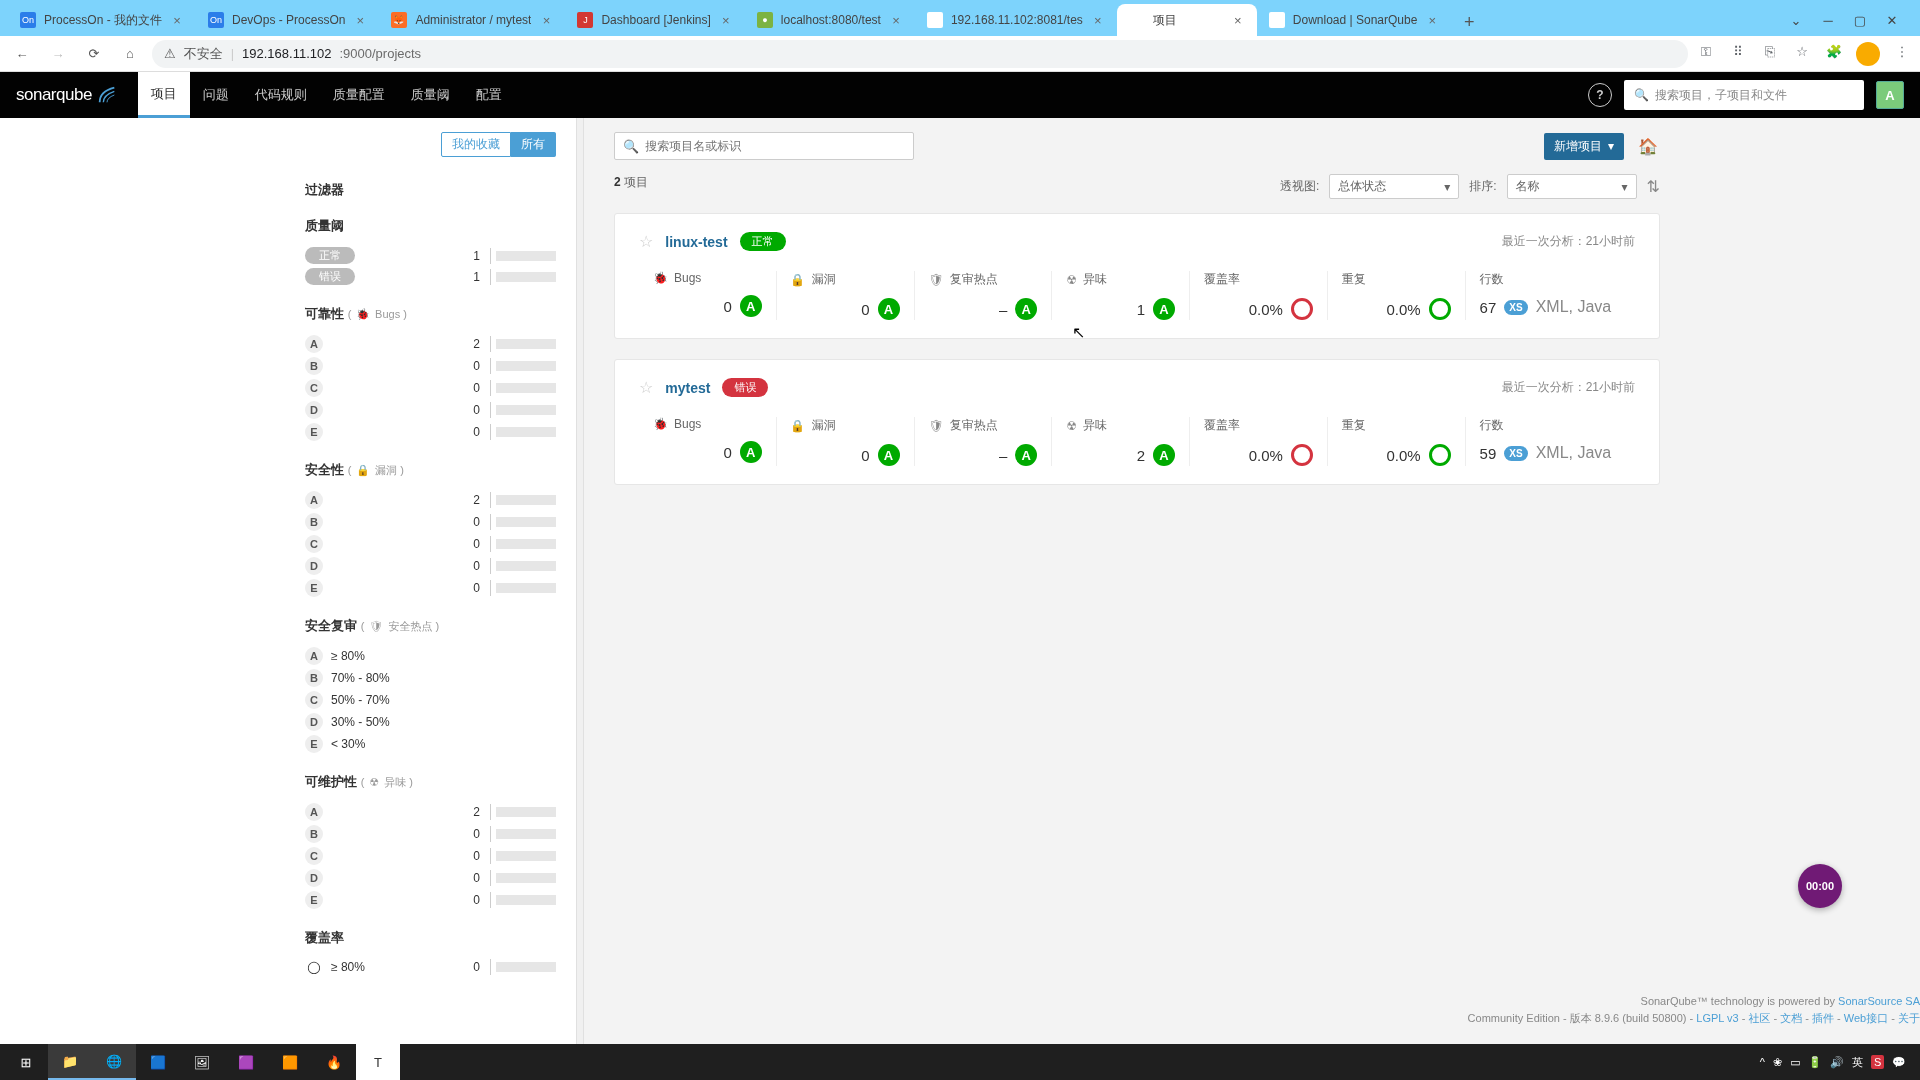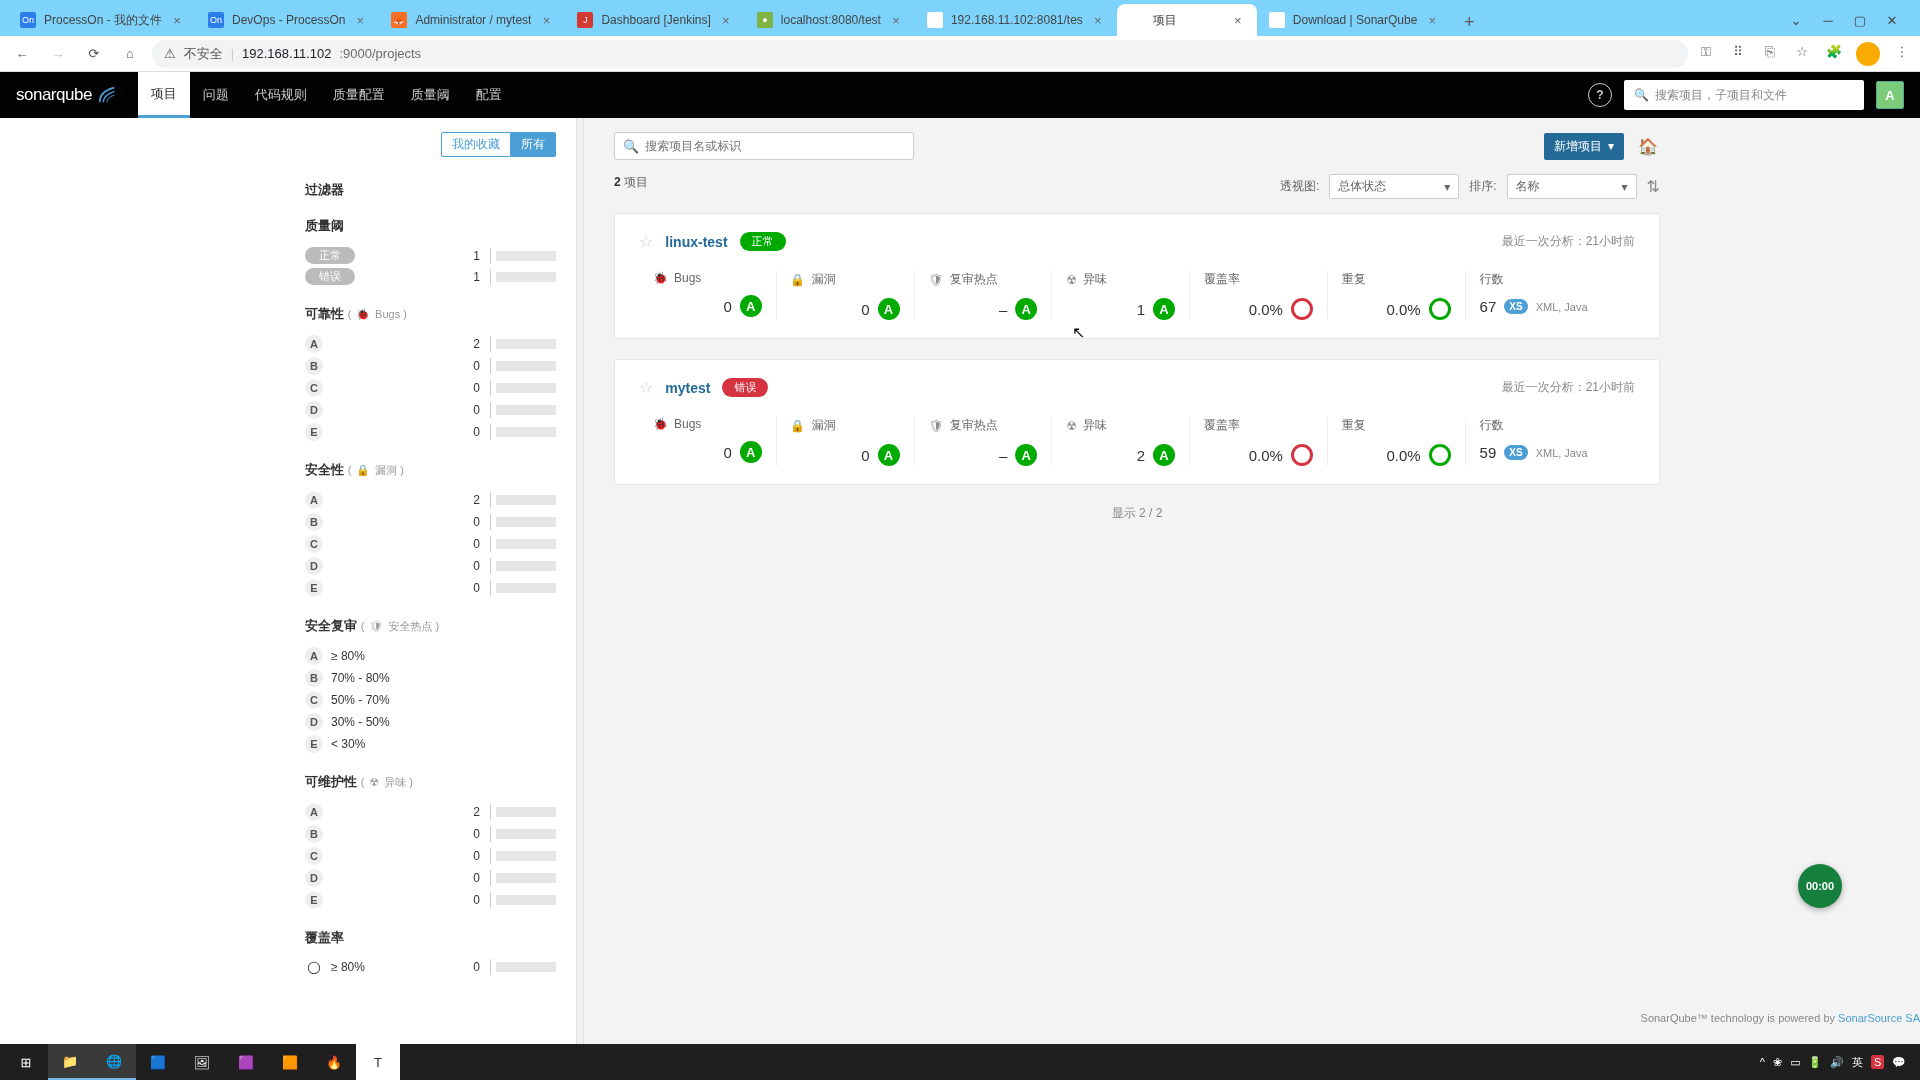--- a/index.html
+++ b/index.html
@@ -93,37 +93,37 @@
 .metric { flex: 1; padding: 0 14px; border-right: 1px solid #eee; }
 .metric:last-child { border-right: none; flex:1.3;}
 .metric-label { font-size: 12px; color: #666; display: flex; align-items: center; gap: 6px; margin-bottom: 10px; }
 .metric-icon { font-size: 12px; color: #888;}
 .metric-value { display: flex; align-items: center; gap: 8px; font-size: 15px; justify-content:flex-end;}
 .metric-value .num { color: #333; }
 .rating-big { width: 22px; height: 22px; border-radius: 50%; background: #00aa00; color: #fff; display: flex; align-items: center; justify-content: center; font-size: 13px; font-weight: 600; }
 .cov-ring { width: 22px; height: 22px; border: 3px solid #d4333f; border-radius: 50%; }
 .dup-ring { width: 22px; height: 22px; border: 3px solid #00aa00; border-radius: 50%; }
 .size-chip { background: #4b9fd5; color: #fff; font-size: 10px; padding: 2px 5px; border-radius: 9px; font-weight:600;}
-.langs { font-size: 11px; color: #888; }
+.langs { font-size: 16px; color: #888; }
 .lines-row{display:flex;align-items:center;gap:8px;font-size:15px;}
 
 .list-footer { text-align: center; font-size: 12px; color: #888; margin-top: 8px; }
 
 
 .page-footer { position: absolute; bottom: 44px; left: 0; right: 0; text-align: right; font-size: 11px; color: #888; line-height: 1.6; padding: 8px 0;}
 .page-footer a { color: #4b9fd5; text-decoration: none; cursor: pointer; }
 
 
 .taskbar { position: absolute; bottom: 0; left: 0; right: 0; height: 36px; background: #1f1f1f; display: flex; align-items: center; padding: 0 4px; }
 .tb-item { width: 44px; height: 36px; display: flex; align-items: center; justify-content: center; cursor: pointer; color:#fff;}
 .tb-item.active { background: #3a3a3a; border-bottom:2px solid #76b9ed;}
 .tb-right { margin-left: auto; display: flex; align-items: center; gap: 8px; font-size: 11px; color: #fff; padding-right:10px;}
 
 
-.timer-bubble { position: absolute; right: 78px; top: 864px; width: 44px; height: 44px; border-radius: 50%; background: #15803d; color: #fff; display: flex; align-items: center; justify-content: center; font-size: 11px; font-weight: 600; box-shadow: 0 2px 6px rgba(0,0,0,.3);}
+.timer-bubble { position: absolute; right: 78px; top: 864px; width: 44px; height: 44px; border-radius: 50%; background: #701a75; color: #fff; display: flex; align-items: center; justify-content: center; font-size: 11px; font-weight: 600; box-shadow: 0 2px 6px rgba(0,0,0,.3);}
 
 .cursor{position:absolute; left:1072px; top:323px; font-size:16px; color:#000; pointer-events:none;}
 </style>
 </head>
 <body>
 
 <div class="browser-tabs">
   <div id="tabs-container" style="display:flex;align-items:flex-end;">
       <div class="tab">
         <span class="tab-favicon" style="background:#2b7de9">On</span>
@@ -544,26 +544,26 @@
               <div class="lines-row">
                 <span class="num">59</span>
                 <span class="size-chip">XS</span>
                 <span class="langs">XML, Java</span>
               </div>
             </div>
     </div>
         </div>
       </div>
 
-    <div class="list-footer">显示 2 / 2</div>
   </div>
 </div>
 
 <div class="page-footer">
   <div><span>SonarQube™ technology is powered by </span><a>SonarSource SA</a></div>
+  <div><span>Community Edition - 版本 8.9.6 (build 50800) - </span><span id="footer-links"><a>LGPL v3</a> - <a>社区</a> - <a>文档</a> - <a>插件</a> - <a>Web接口</a> - <a>关于</a></span></div>
 </div>
 
 <div class="timer-bubble">00:00</div>
 
 <div class="cursor">↖</div>
 
 <div class="taskbar">
   <div class="tb-item">⊞</div>
   <div class="tb-item active">📁</div>
   <div class="tb-item active">🌐</div>

